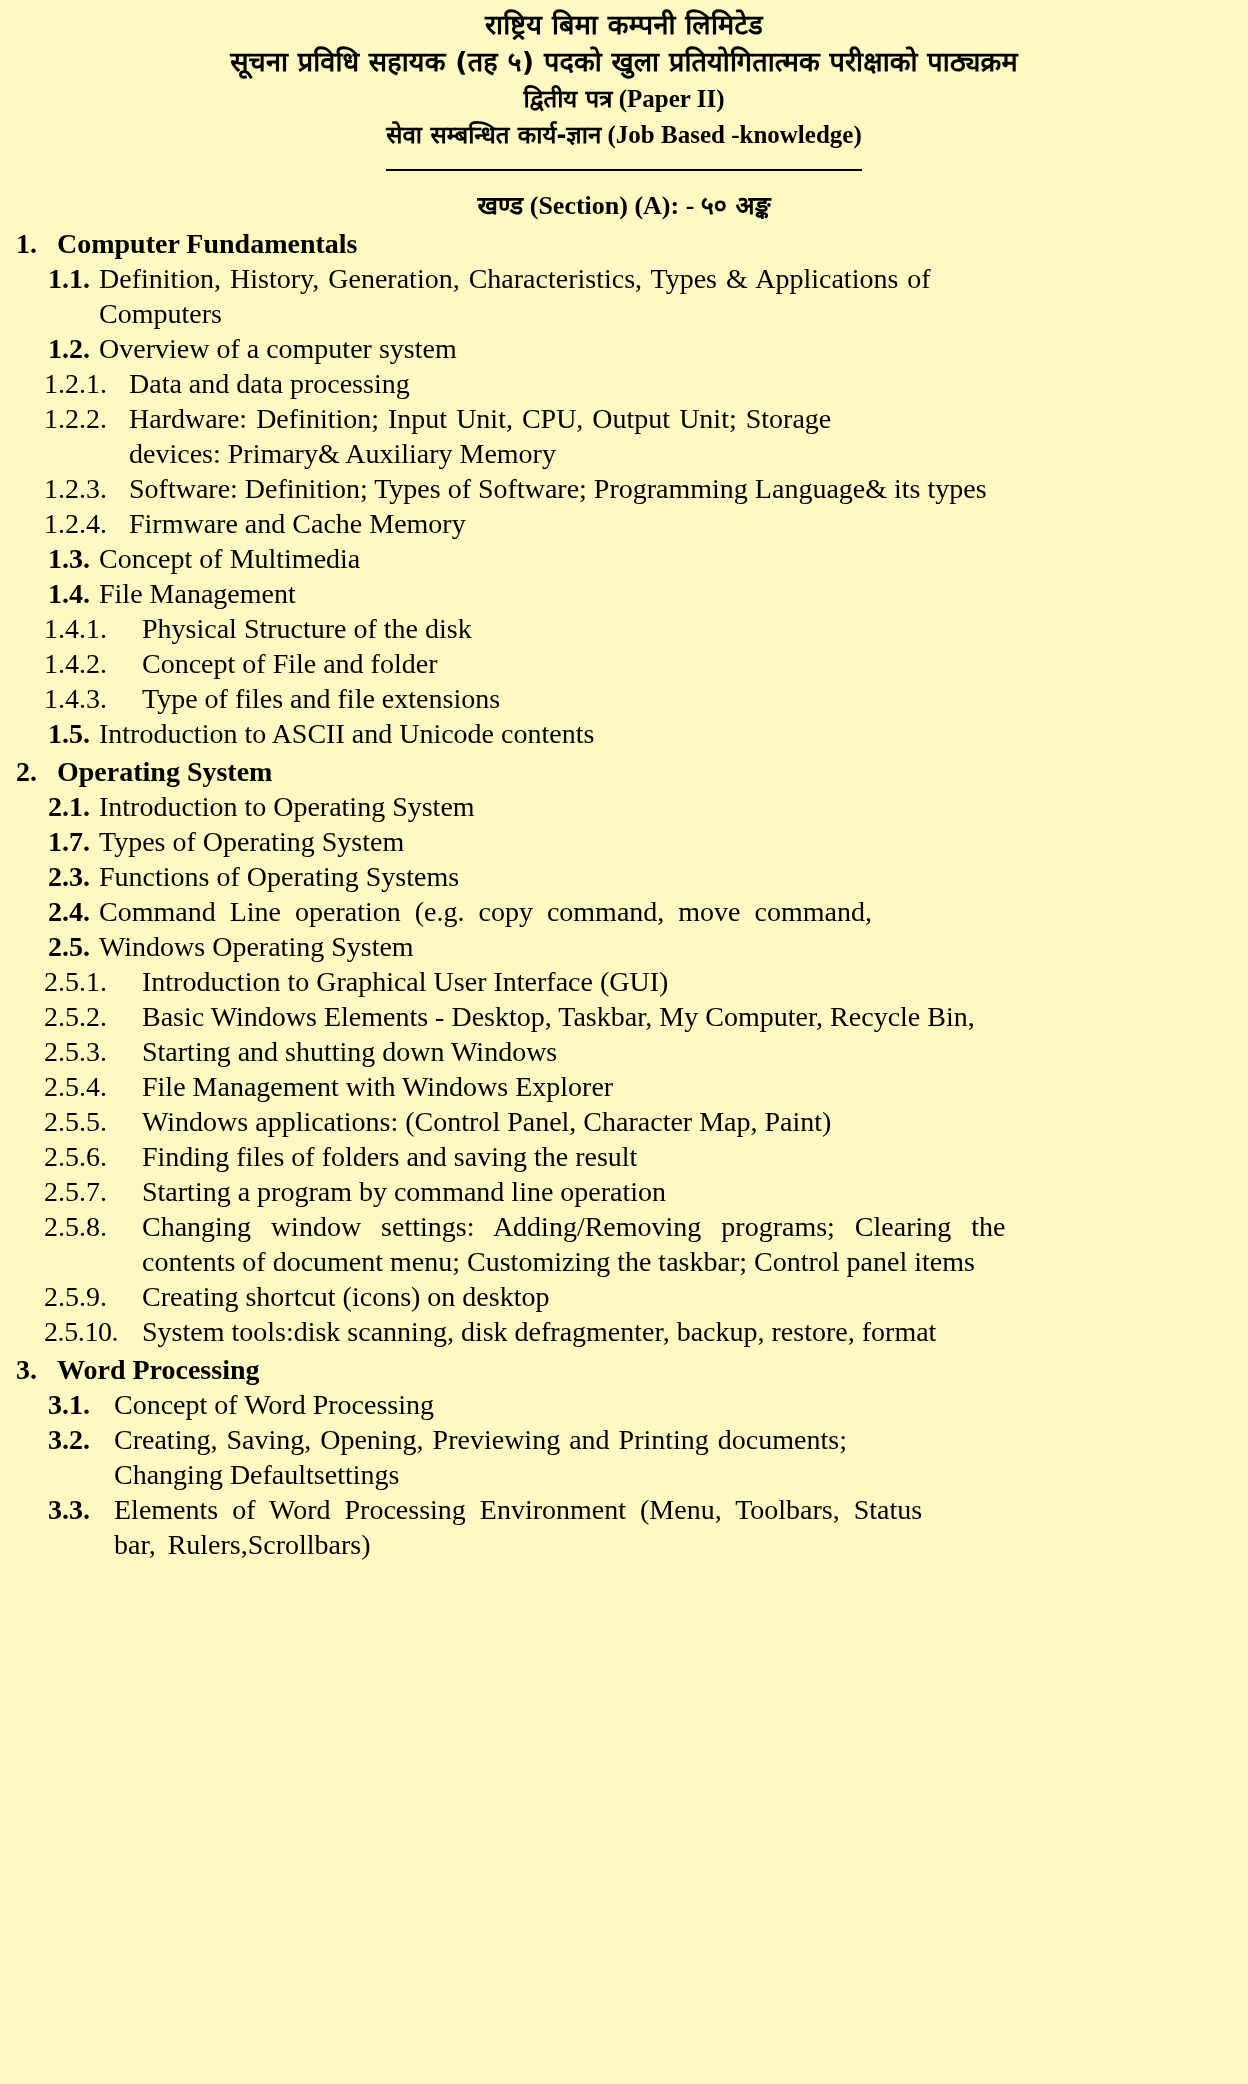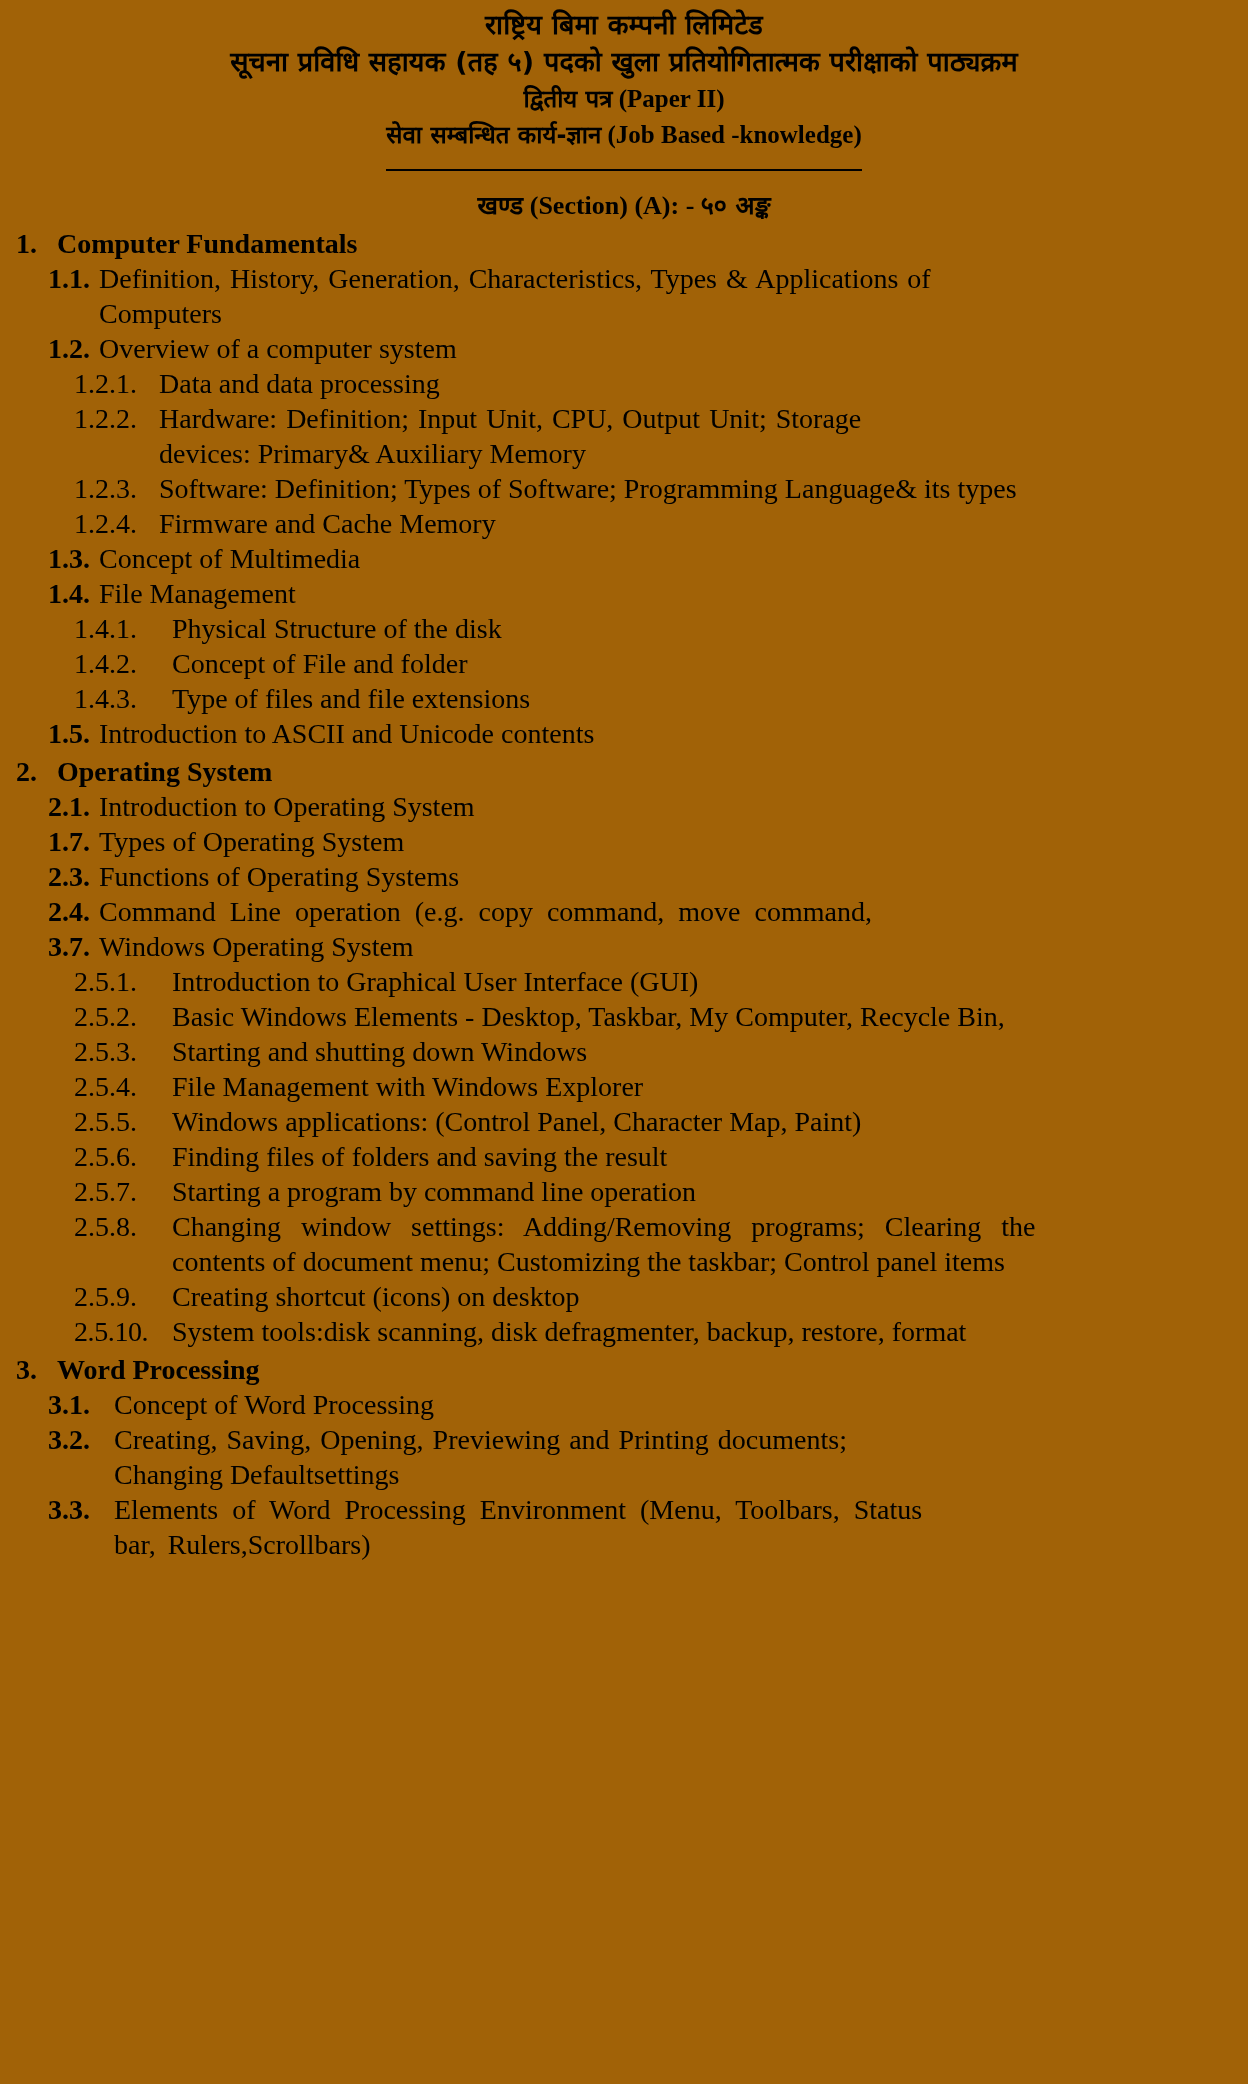--- a/index.html
+++ b/index.html
@@ -5,21 +5,21 @@
 <style>
   html, body {
     margin: 0;
     padding: 0;
     background: #ffffff;
   }
   .page {
     position: relative;
     width: 1248px;
     height: 2084px;
-    background: #a16207;
+    background: #fef9c3;
     color: #000000;
     font-family: "Liberation Serif", "DejaVu Serif", serif;
     overflow: hidden;
     box-sizing: border-box;
   }
 
   
   .doc-header {
     text-align: center;
     padding-top: 6px;
@@ -93,21 +93,21 @@
   .lvl1 .num { width: 41px; }
 
   
   .lvl2 {
     padding-left: 48px;
   }
   .lvl2 .num { width: 51px; font-weight: bold; }
 
   
   .lvl3 {
-    padding-left: 74px;
+    padding-left: 44px;
   }
   .lvl3 .num { width: 85px; }
 
   
   .lvl3.wide .num { width: 98px; }
 
   
   .lvl2.wide .num { width: 66px; }
 
   
@@ -246,21 +246,21 @@
     </div>
 
     <div class="row lvl2 just">
       <span class="num">2.4.</span>
       <span class="txt">
         <span class="stretch1 nowrapline">Command Line operation (e.g. copy command, move command,</span>
       </span>
     </div>
 
     <div class="row lvl2">
-      <span class="num">3.7.</span>
+      <span class="num">2.5.</span>
       <span class="txt">Windows Operating System</span>
     </div>
 
     <div class="row lvl3 wide">
       <span class="num">2.5.1.</span>
       <span class="txt">Introduction to Graphical User Interface (GUI)</span>
     </div>
 
     <div class="row lvl3 wide">
       <span class="num">2.5.2.</span>

